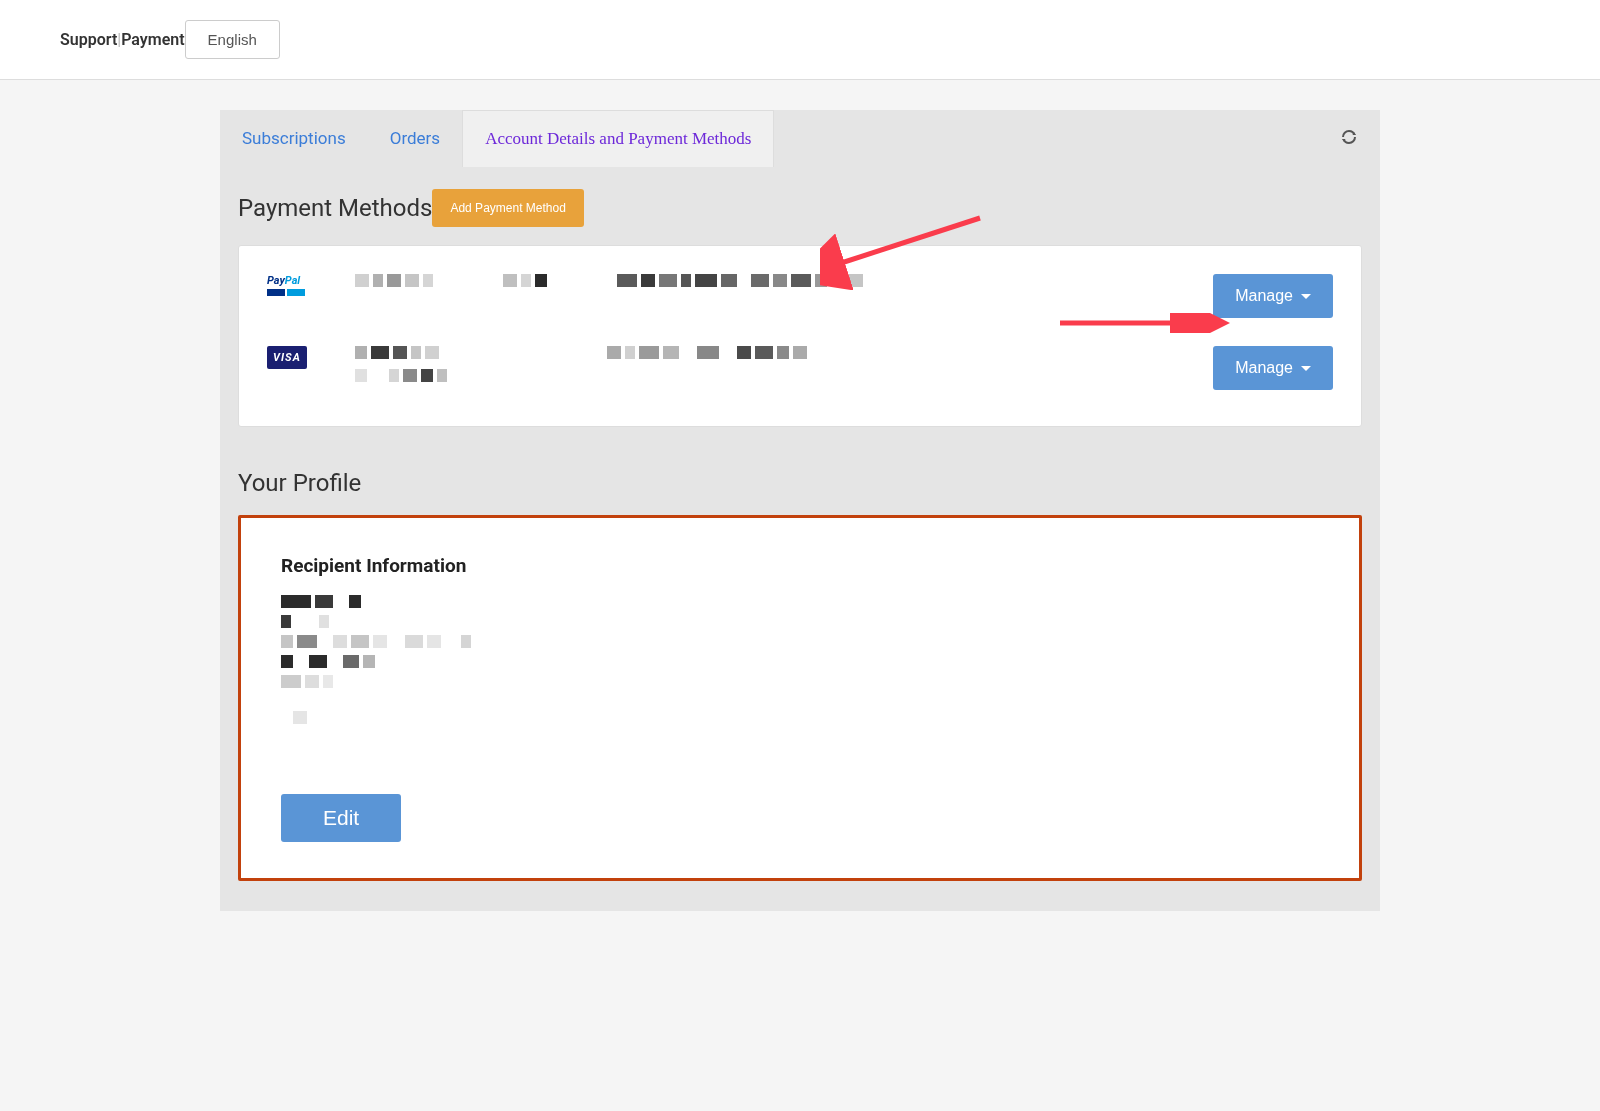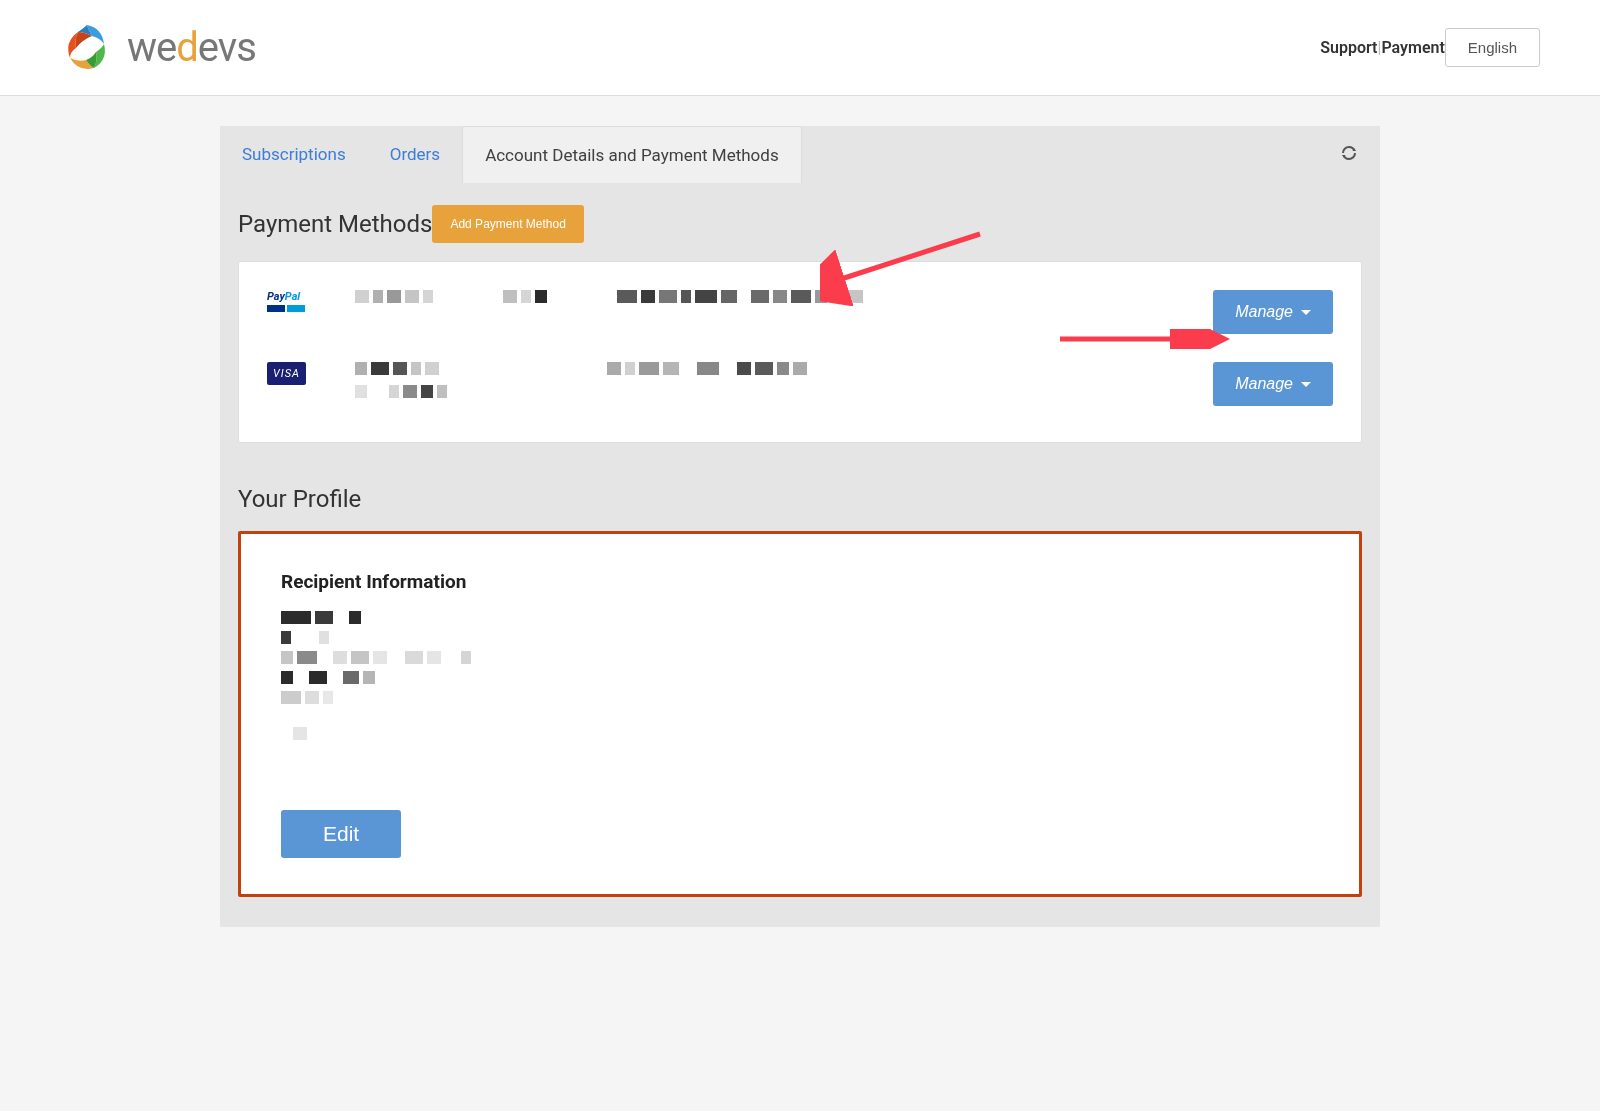--- a/index.html
+++ b/index.html
@@ -79,24 +79,25 @@
       display: flex;
     }
     .tab {
       padding: 18px 22px;
       font-size: 17px;
       cursor: pointer;
       color: #3b7dd8;
     }
     .tab.active {
       background: #f0f0f0;
-      color: #404040;
+      color: #6d28d9;
       border-top: 1px solid #ddd;
       border-left: 1px solid #ddd;
       border-right: 1px solid #ddd;
+      font-family: Liberation Serif, serif;
     }
     .refresh-icon {
       cursor: pointer;
       color: #555;
     }
     .content {
       background: #e5e5e5;
       padding: 0 0 30px 0;
     }
     .section-header {
@@ -157,21 +158,21 @@
     }
     .paypal-bar {
       width: 18px;
       height: 7px;
     }
     .visa-card {
       background: #1a1f71;
       color: #fff;
       padding: 5px 6px;
       font-size: 11px;
-      font-weight: normal;
+      font-weight: bold;
       font-style: italic;
       border-radius: 2px;
       letter-spacing: 1px;
     }
     .redacted-area {
       flex: 1;
       display: flex;
       gap: 70px;
     }
     .redacted-col {
@@ -191,21 +192,20 @@
       background: #5a95d6;
       color: #fff;
       border: none;
       padding: 13px 22px;
       font-size: 16px;
       border-radius: 3px;
       cursor: pointer;
       display: flex;
       align-items: center;
       gap: 8px;
-      font-style: italic;
     }
     .caret-down {
       width: 0;
       height: 0;
       border-left: 5px solid transparent;
       border-right: 5px solid transparent;
       border-top: 5px solid #fff;
     }
     .profile-section {
       margin-top: 28px;
@@ -254,36 +254,20 @@
     }
     .arrow2 {
       left: 855px;
       top: 203px;
     }
   </style>
 </head>
 <body>
 
 <div class="header">
-  <div class="logo">
-    <div class="logo-icon">
-      <svg width="55" height="55" viewBox="0 0 55 55">
-        <path d="M 27 5 Q 42 8 44 24 Q 40 18 32 16 Q 28 9 27 5 Z" fill="#3b9de0"></path>
-        <path d="M 44 24 Q 48 40 34 48 Q 38 40 36 32 Q 42 28 44 24 Z" fill="#4fb848"></path>
-        <path d="M 34 48 Q 18 52 10 38 Q 18 42 26 40 Q 30 46 34 48 Z" fill="#e8a23b"></path>
-        <path d="M 10 38 Q 4 22 18 12 Q 14 20 16 28 Q 10 32 10 38 Z" fill="#e8501f"></path>
-        <path d="M 18 12 Q 24 8 27 5 Q 28 9 32 16 Q 24 12 18 12 Z" fill="#2a7fc0"></path>
-        <path d="M 36 32 Q 38 40 34 48 Q 30 46 26 40 Q 32 38 36 32 Z" fill="#3a9a34"></path>
-        <path d="M 16 28 Q 14 20 18 12 Q 24 12 32 16 Q 22 20 16 28 Z" fill="#c7431a"></path>
-      </svg>
-    </div>
-    <div class="logo-text">
-      <span>we</span><span class="d">d</span><span>evs</span>
-    </div>
-  </div>
   <div class="header-right">
     <span class="header-link">Support</span>
     <span class="header-sep">|</span>
     <span class="header-link">Payment</span>
     <button class="lang-btn">English</button>
   </div>
 </div>
 
 <div class="container" style="position:relative;">
 

